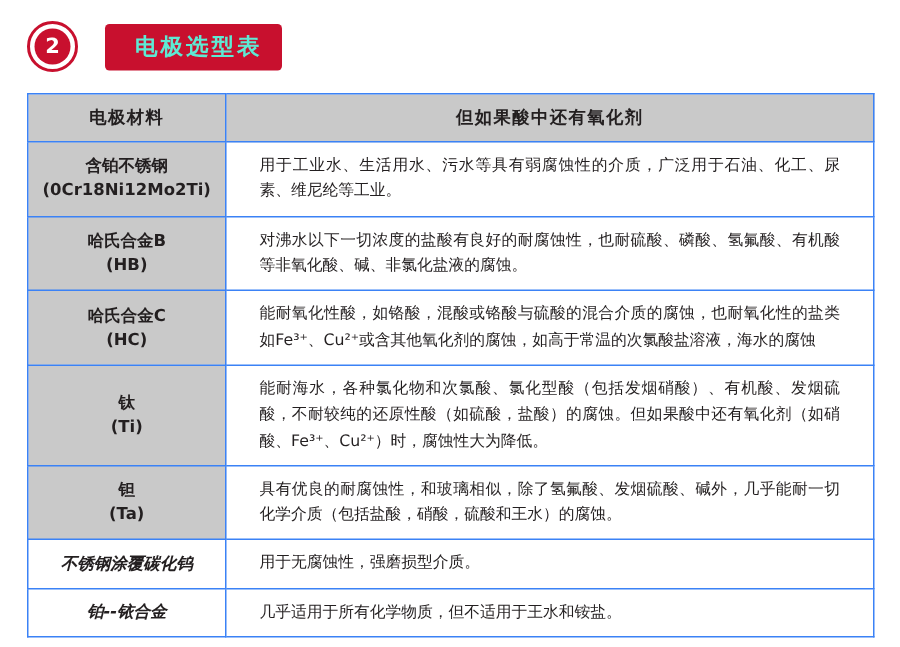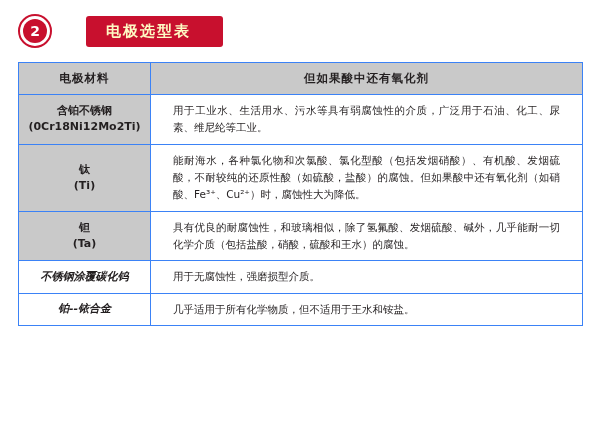--- a/index.html
+++ b/index.html
@@ -45,27 +45,27 @@
     background: #c8102e;
     color: #ffffff;
     display: flex;
     align-items: center;
     justify-content: center;
     font-size: 14px;
     font-weight: bold;
     line-height: 1;
   }
   .title-bar {
-    margin-left: 34px;
+    margin-left: 18px;
     background: #c8102e;
-    color: #fef9c3;
+    color: #5eead4;
     font-size: 15px;
     font-weight: bold;
     letter-spacing: 2px;
-    padding: 6px 32px 7px 20px;
+    padding: 6px 13px 7px 20px;
     border-radius: 3px;
     line-height: 1.2;
   }
   
   table.spec {
     border-collapse: collapse;
     width: 564px;
     table-layout: fixed;
     font-size: 10.5px;
   }
@@ -129,20 +129,34 @@
     <tbody>
         <tr>
           <td class="matname">
             <div>含铂不锈钢</div>
             <div>(0Cr18Ni12Mo2Ti)</div>
           </td>
           <td class="desc">用于工业水、生活用水、污水等具有弱腐蚀性的介质，广泛用于石油、化工、尿素、维尼纶等工业。</td>
         </tr>
         <tr>
           <td class="matname">
+            <div>哈氏合金B</div>
+            <div>(HB)</div>
+          </td>
+          <td class="desc">对沸水以下一切浓度的盐酸有良好的耐腐蚀性，也耐硫酸、磷酸、氢氟酸、有机酸等非氧化酸、碱、非氯化盐液的腐蚀。</td>
+        </tr>
+        <tr>
+          <td class="matname">
+            <div>哈氏合金C</div>
+            <div>(HC)</div>
+          </td>
+          <td class="desc">能耐氧化性酸，如铬酸，混酸或铬酸与硫酸的混合介质的腐蚀，也耐氧化性的盐类如Fe³⁺、Cu²⁺或含其他氧化剂的腐蚀，如高于常温的次氯酸盐溶液，海水的腐蚀</td>
+        </tr>
+        <tr>
+          <td class="matname">
             <div>钛</div>
             <div>(Ti)</div>
           </td>
           <td class="desc">能耐海水，各种氯化物和次氯酸、氯化型酸（包括发烟硝酸）、有机酸、发烟硫酸，不耐较纯的还原性酸（如硫酸，盐酸）的腐蚀。但如果酸中还有氧化剂（如硝酸、Fe³⁺、Cu²⁺）时，腐蚀性大为降低。</td>
         </tr>
         <tr>
           <td class="matname">
             <div>钽</div>
             <div>(Ta)</div>
           </td>

